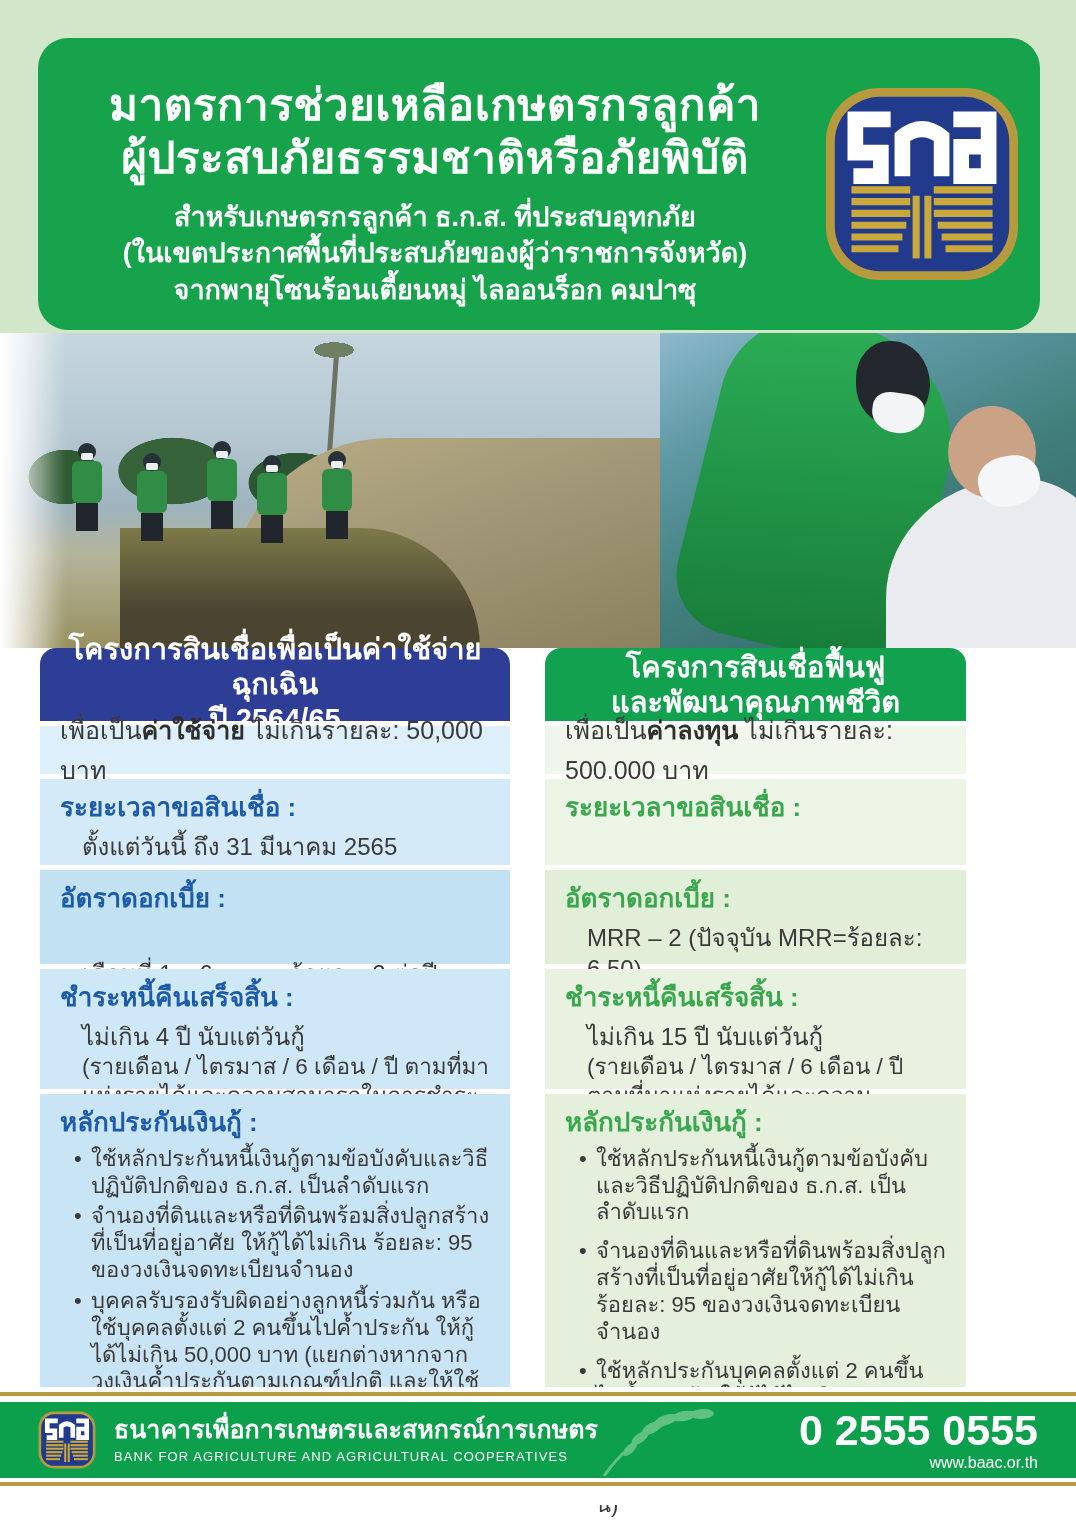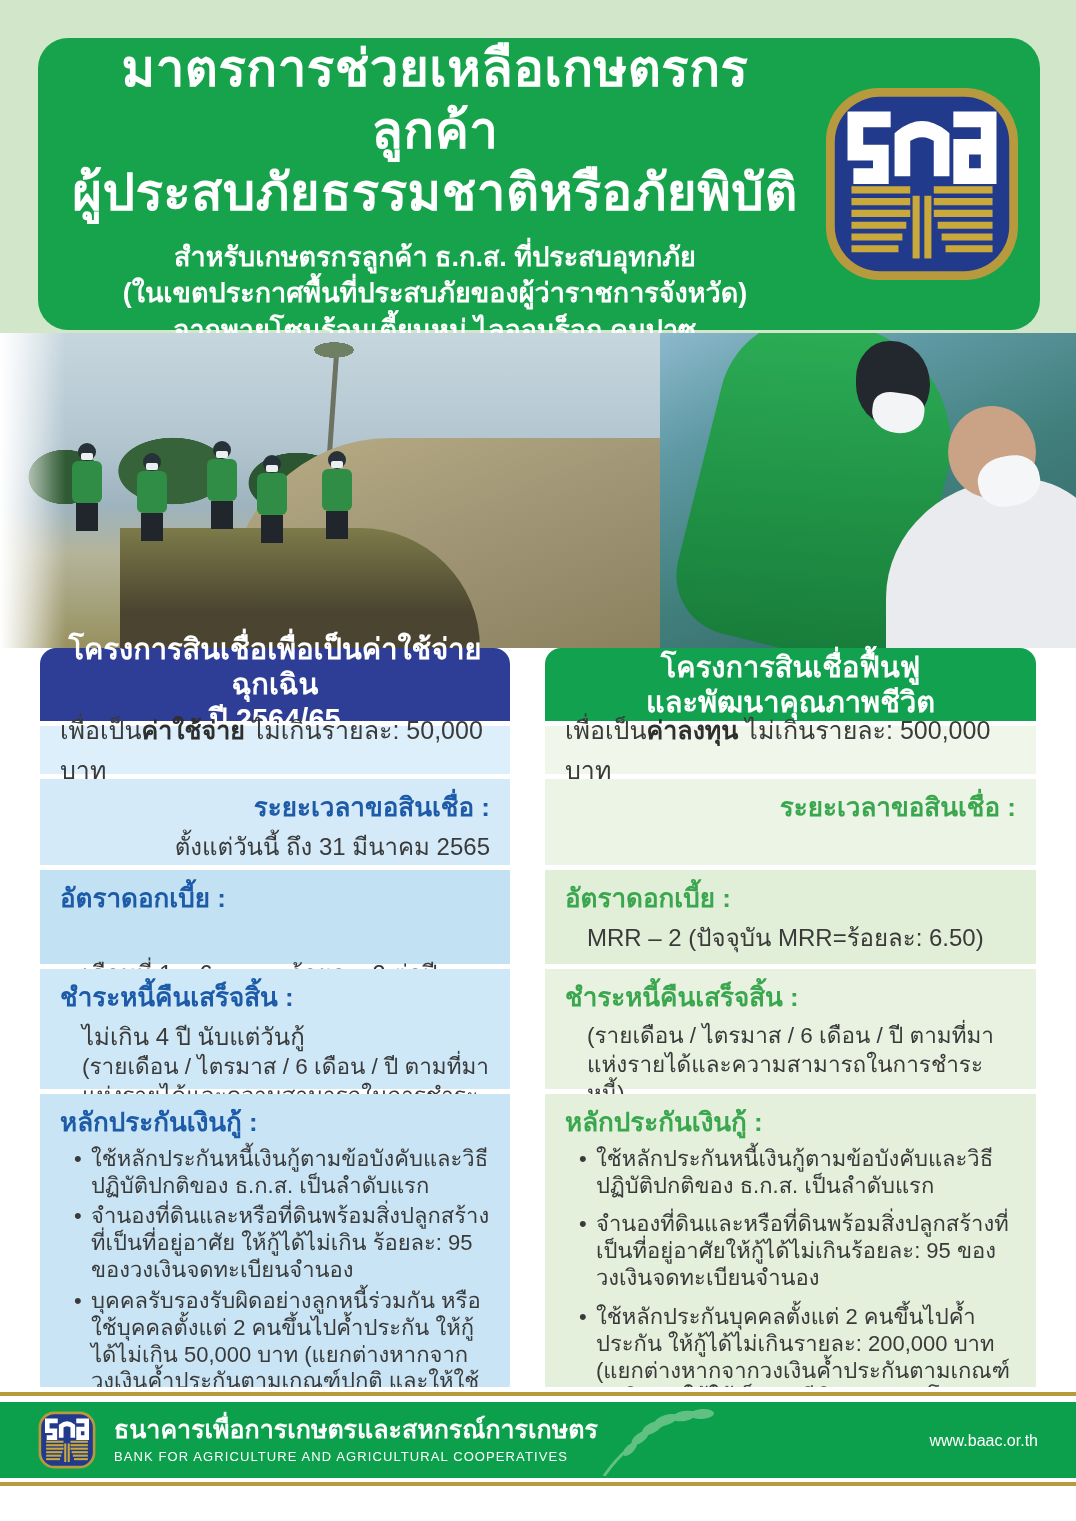--- a/index.html
+++ b/index.html
@@ -4,21 +4,21 @@
 <style>
   html,body{margin:0;padding:0;background:#ffffff;}
   .page{position:relative;width:1076px;height:1521px;overflow:hidden;background:#ffffff;
         font-family:"Liberation Sans","DejaVu Sans",sans-serif;}
 
   
   .top-bg{position:absolute;top:0;left:0;width:1076px;height:333px;background:#d2e7c9;}
   .header-panel{position:absolute;top:38px;left:38px;width:1002px;height:292px;
         background:#16a34c;border-radius:30px;display:flex;align-items:center;}
   .header-text{flex:1;text-align:center;color:#ffffff;padding-left:28px;}
-  .header-title{font-size:51px;font-weight:bold;line-height:1.22;margin:18px 0 14px 0;letter-spacing:.5px;}
+  .header-title{font-size:44px;font-weight:bold;line-height:1.22;margin:18px 0 14px 0;letter-spacing:.5px;}
   .header-sub{font-size:27px;line-height:1.35;margin:0;font-weight:bold;}
   .header-logo{width:236px;display:flex;justify-content:center;align-items:center;}
   .header-logo svg{width:196px;height:196px;}
 
   
   .photos{position:absolute;top:333px;left:0;width:1076px;height:315px;display:flex;overflow:hidden;}
   .photo{position:relative;height:100%;overflow:hidden;}
   .photo-left{width:660px;background:linear-gradient(180deg,#c6d6de 0%,#b3c6d0 35%,#9db3be 55%,#b4b49a 70%,#97905f 100%);}
   .pl-trees{position:absolute;top:72px;left:0;width:540px;height:120px;
         background:radial-gradient(60px 45px at 12% 60%,#2f5a33 60%,transparent 61%),
@@ -47,35 +47,35 @@
   .pr-head{position:absolute;top:8px;left:196px;width:74px;height:84px;background:#22282d;border-radius:46% 54% 50% 50%;}
   .pr-mask{position:absolute;top:60px;left:212px;width:52px;height:40px;background:#f2f4f6;border-radius:40% 40% 55% 55%;transform:rotate(8deg);}
   .pr-elder{position:absolute;right:-30px;bottom:-30px;width:220px;height:200px;background:#e9ebee;border-radius:60% 40% 10% 10%;}
   .pr-elder-head{position:absolute;right:40px;bottom:150px;width:88px;height:92px;background:#caa387;border-radius:50%;}
   .pr-elder-mask{position:absolute;right:36px;bottom:142px;width:62px;height:50px;background:#f5f6f7;border-radius:45%;transform:rotate(-12deg);}
 
   
   .columns{position:absolute;top:648px;left:40px;width:996px;display:flex;gap:35px;}
   .col{display:flex;flex-direction:column;gap:5px;}
   .col-left{width:470px;}
-  .col-right{width:491px;border-radius:31px;}
+  .col-right{width:421px;border-radius:31px;}
   .sec{box-sizing:border-box;padding:10px 20px;}
   .sec-title{height:73px;border-radius:16px 16px 0 0;display:flex;flex-direction:column;
         justify-content:center;text-align:center;color:#fff;font-weight:bold;font-size:29px;line-height:1.2;}
   .col-left .sec-title{background:#2e3e96;}
   .col-right .sec-title{background:#12a14e;}
   .sec-purpose{height:48px;display:flex;align-items:center;justify-content:center;
         font-size:25px;color:#3a3a3a;}
   .sec-purpose b{font-weight:bold;color:#2f2f2f;}
   .sec-block{color:#3a3a3a;font-size:24px;line-height:1.3;}
   .sec-h{font-weight:bold;font-size:26px;margin:2px 0 6px 0;}
   .col-left .sec-h{color:#1d5ba8;}
   .col-right .sec-h{color:#3aa74f;}
   .sec-body{padding-left:22px;}
-  .h86{height:86px;text-align:right;} .h94{height:94px;} .h120{height:120px;} .h306{height:306px;border-radius:0 0 16px 16px;}
+  .h86{height:86px;} .h94{height:94px;} .h120{height:120px;} .h306{height:306px;border-radius:0 0 16px 16px;}
   .col-left .bg1{background:#dceffb;} .col-left .bg2{background:#d5eaf8;} .col-left .bg3{background:#c2e2f3;}
   .col-left .bg4{background:#cfe8f7;} .col-left .bg5{background:#c9e5f5;}
   .col-right .bg1{background:#f0f6ea;} .col-right .bg2{background:#ecf4e5;} .col-right .bg3{background:#e1eed8;}
   .col-right .bg4{background:#e9f2e1;} .col-right .bg5{background:#e4efdc;}
   .int-row{display:flex;margin-top:42px;}
   .int-term{width:208px;flex:none;}
   ul.bullets{list-style:none;margin:0;padding:0 0 0 14px;font-size:22px;line-height:1.22;}
   ul.bullets li{position:relative;padding-left:17px;margin-bottom:4px;}
   ul.bullets li::before{content:"\2022";position:absolute;left:0;top:0;}
   .col-right ul.bullets li{margin-bottom:12px;}
@@ -249,20 +249,21 @@
       </div>
       <div class="sec sec-block bg2 h86">
         <div class="sec-h">ระยะเวลาขอสินเชื่อ :</div>
       </div>
       <div class="sec sec-block bg3 h94">
         <div class="sec-h">อัตราดอกเบี้ย :</div>
         <div class="sec-body">MRR – 2 (ปัจจุบัน MRR=ร้อยละ: 6.50)</div>
       </div>
       <div class="sec sec-block bg4 h120">
         <div class="sec-h">ชำระหนี้คืนเสร็จสิ้น :</div>
+        <div class="sec-body">ไม่เกิน 15 ปี นับแต่วันกู้</div>
         <div class="sec-body small-note">(รายเดือน / ไตรมาส / 6 เดือน / ปี ตามที่มาแห่งรายได้และความสามารถในการชำระหนี้)</div>
       </div>
       <div class="sec sec-block bg5 h306">
         <div class="sec-h">หลักประกันเงินกู้ :</div>
         <ul class="bullets">
           <li>ใช้หลักประกันหนี้เงินกู้ตามข้อบังคับและวิธีปฏิบัติปกติของ ธ.ก.ส. เป็นลำดับแรก</li>
           <li>จำนองที่ดินและหรือที่ดินพร้อมสิ่งปลูกสร้างที่เป็นที่อยู่อาศัยให้กู้ได้ไม่เกินร้อยละ: 95 ของวงเงินจดทะเบียนจำนอง</li>
           <li>ใช้หลักประกันบุคคลตั้งแต่ 2 คนขึ้นไปค้ำประกัน ให้กู้ได้ไม่เกินรายละ: 200,000 บาท (แยกต่างหากจากวงเงินค้ำประกันตามเกณฑ์ปกติ และให้ใช้เป็นกรณีพิเศษเฉพาะโครงการนี้)</li>
         </ul>
       </div>
@@ -288,20 +289,21 @@
           <path d="M18 72 Q40 40 78 20" stroke="#8fd3a0" stroke-width="3" fill="none"></path>
           <ellipse cx="80" cy="16" rx="12" ry="5" transform="rotate(-18 80 16)"></ellipse>
           <ellipse cx="98" cy="12" rx="12" ry="5" transform="rotate(-10 98 12)"></ellipse>
           <ellipse cx="116" cy="10" rx="12" ry="5" transform="rotate(-4 116 10)"></ellipse>
           <ellipse cx="66" cy="24" rx="11" ry="5" transform="rotate(-28 66 24)"></ellipse>
           <ellipse cx="54" cy="34" rx="10" ry="4.5" transform="rotate(-36 54 34)"></ellipse>
           <ellipse cx="44" cy="45" rx="9" ry="4" transform="rotate(-44 44 45)"></ellipse>
         </g>
       </svg>
       <div class="footer-contact">
+        <div class="f-phone">0 2555 0555</div>
         <div class="f-url">www.baac.or.th</div>
       </div>
     </div>
     <div class="f-gap3"></div>
     <div class="gold-line"></div>
   </footer>
 
 </div>
 
 </body></html>

